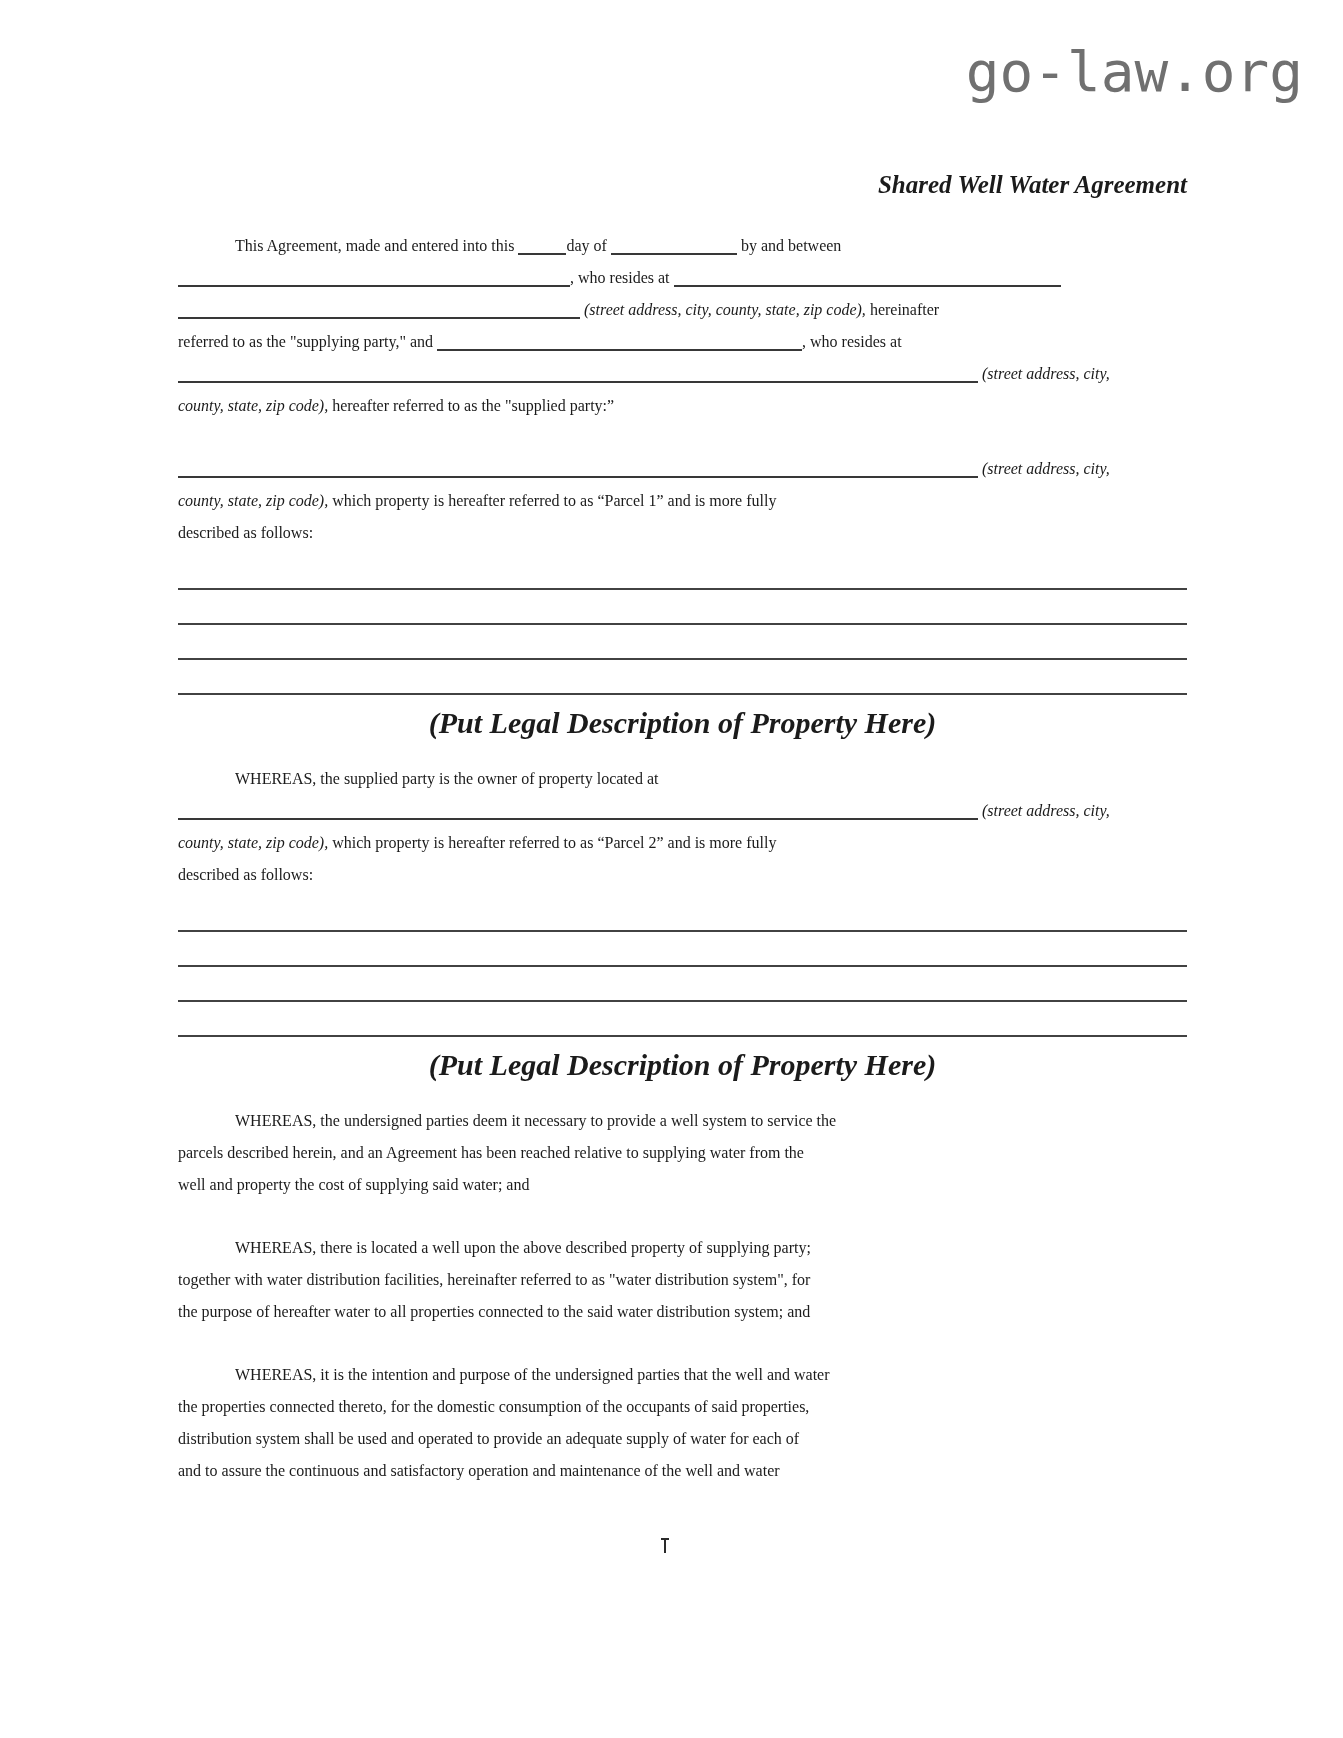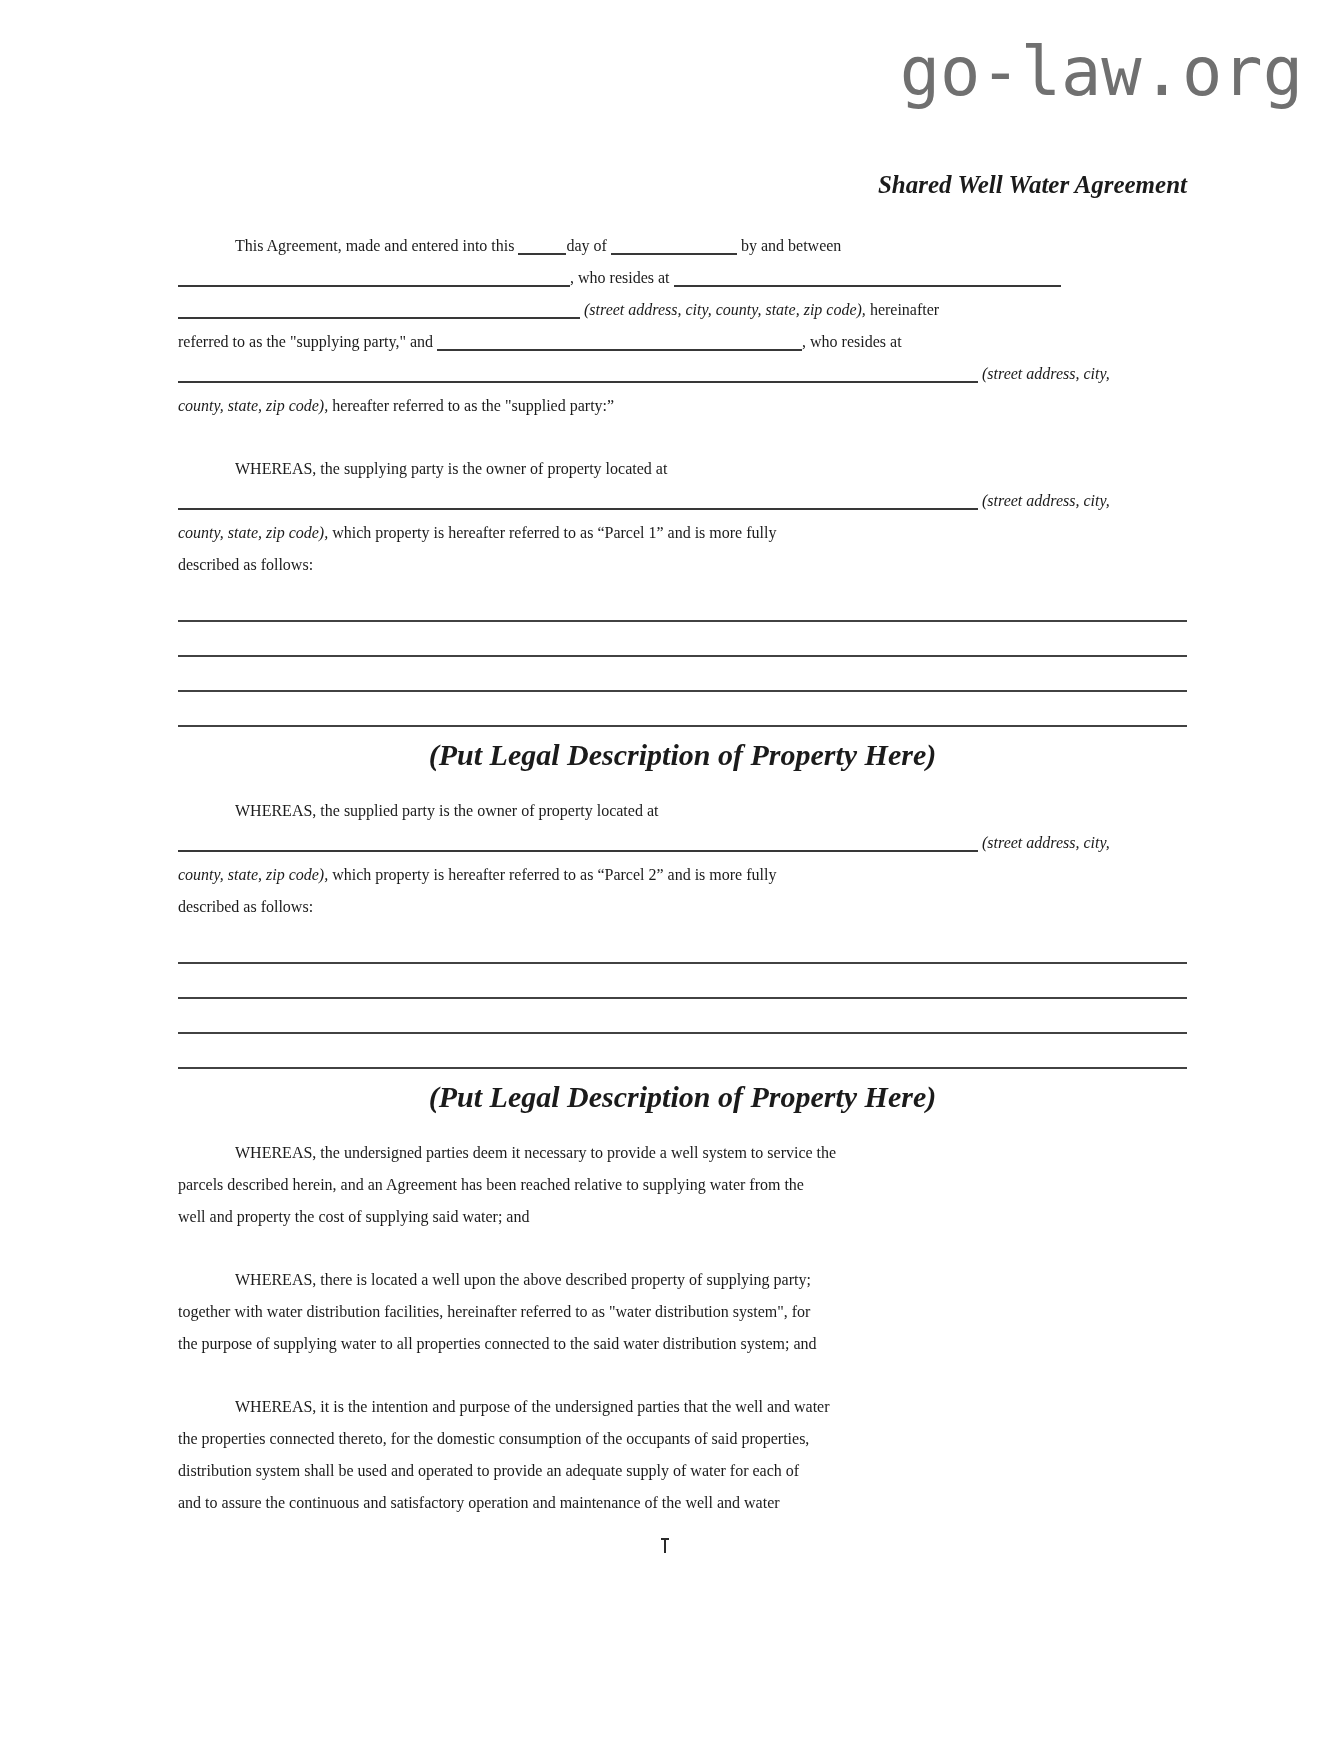--- a/index.html
+++ b/index.html
@@ -12,21 +12,21 @@
   }
   .page {
     position: relative;
     width: 1343px; height: 1738px;
     background: #ffffff;
   }
   .logo {
     position: absolute;
     top: 44px; right: 40px;
     font-family: "DejaVu Sans Mono", monospace;
-    font-size: 67px;
+    font-size: 56px;
     font-weight: normal;
     color: #707070;
     letter-spacing: 0px;
     line-height: 56px;
   }
   .content {
     position: absolute;
     left: 178px; top: 0;
     width: 1009px;
   }
@@ -94,21 +94,20 @@
     <div id="doc-body">
         <div class="para">
           <div class="line ind"><span class="seg">This Agreement, made and entered into this </span><span class="blank" style="width: 48px;"></span><span class="seg">day of </span><span class="blank" style="width: 126px;"></span><span class="seg"> by and between</span></div>
           <div class="line"><span class="blank" style="width: 392px;"></span><span class="seg">, who resides at </span><span class="blank" style="width: 387px;"></span></div>
           <div class="line"><span class="blank" style="width: 402px;"></span><span class="seg"> </span><span class="seg bi">(street address, city, county, state, zip code),</span><span class="seg"> hereinafter</span></div>
           <div class="line"><span class="seg">referred to as the "supplying party," and </span><span class="blank" style="width: 365px;"></span><span class="seg">, who resides at</span></div>
           <div class="line"><span class="blank" style="width: 800px;"></span><span class="seg"> </span><span class="seg bi">(street address, city,</span></div>
           <div class="line"><span class="seg bi">county, state, zip code),</span><span class="seg"> hereafter referred to as the "supplied party:”</span></div>
         </div>
         <div class="para">
-          <div class="line ind"><span class="seg">WHEREAS, the supplying party is the owner of property located at</span></div>
           <div class="line"><span class="blank" style="width: 800px;"></span><span class="seg"> </span><span class="seg bi">(street address, city,</span></div>
           <div class="line"><span class="seg bi">county, state, zip code),</span><span class="seg"> which property is hereafter referred to as “Parcel 1” and is more fully</span></div>
           <div class="line"><span class="seg">described as follows:</span></div>
         </div>
         <div class="desc">
           <div class="rule"></div>
           <div class="rule"></div>
           <div class="rule"></div>
           <div class="rule"></div>
           <div class="caption">(Put Legal Description of Property Here)</div>
@@ -127,21 +126,21 @@
           <div class="caption">(Put Legal Description of Property Here)</div>
         </div>
         <div class="para">
           <div class="line ind"><span class="seg">WHEREAS, the undersigned parties deem it necessary to provide a well system to service the</span></div>
           <div class="line"><span class="seg">parcels described herein, and an Agreement has been reached relative to supplying water from the</span></div>
           <div class="line"><span class="seg">well and property the cost of supplying said water; and</span></div>
         </div>
         <div class="para">
           <div class="line ind"><span class="seg">WHEREAS, there is located a well upon the above described property of supplying party;</span></div>
           <div class="line"><span class="seg">together with water distribution facilities, hereinafter referred to as "water distribution system", for</span></div>
-          <div class="line"><span class="seg">the purpose of supplying water to all properties connected to the said water distribution system; and</span></div>
+          <div class="line"><span class="seg">the purpose of hereafter water to all properties connected to the said water distribution system; and</span></div>
         </div>
         <div class="para">
           <div class="line ind"><span class="seg">WHEREAS, it is the intention and purpose of the undersigned parties that the well and water</span></div>
           <div class="line"><span class="seg">the properties connected thereto, for the domestic consumption of the occupants of said properties,</span></div>
           <div class="line"><span class="seg">distribution system shall be used and operated to provide an adequate supply of water for each of</span></div>
           <div class="line"><span class="seg">and to assure the continuous and satisfactory operation and maintenance of the well and water</span></div>
         </div>
       </div>
   </div>
   <div class="text-cursor"></div>

